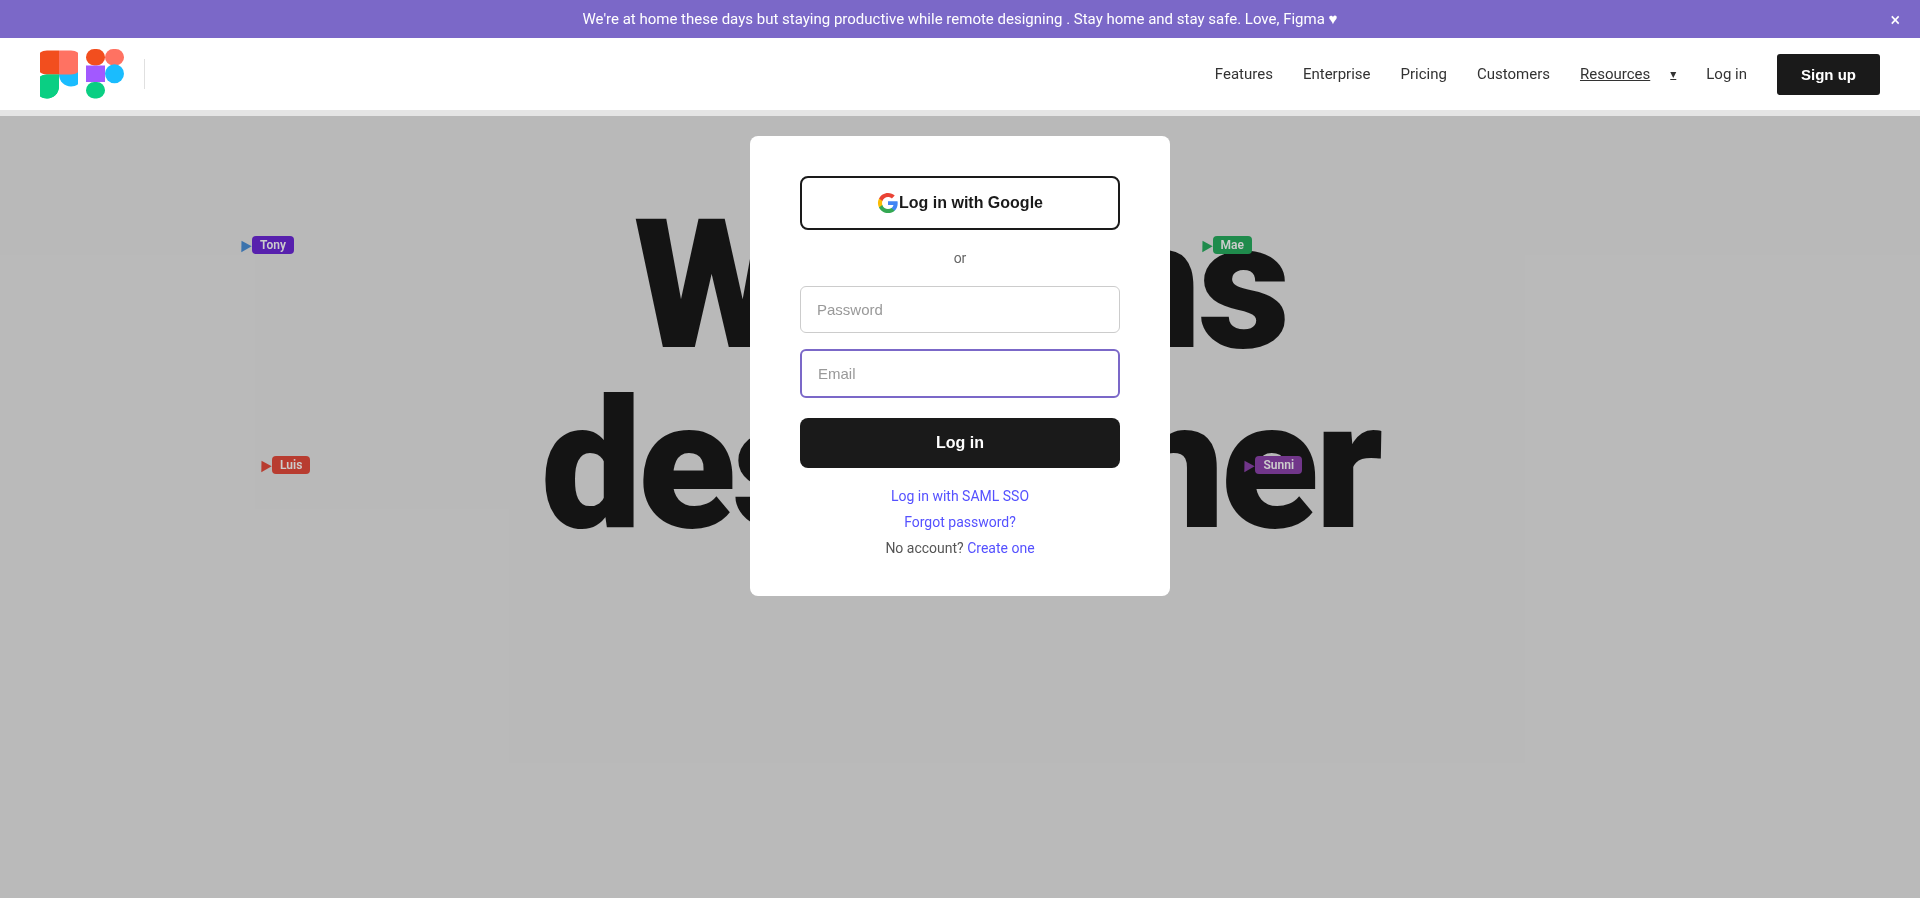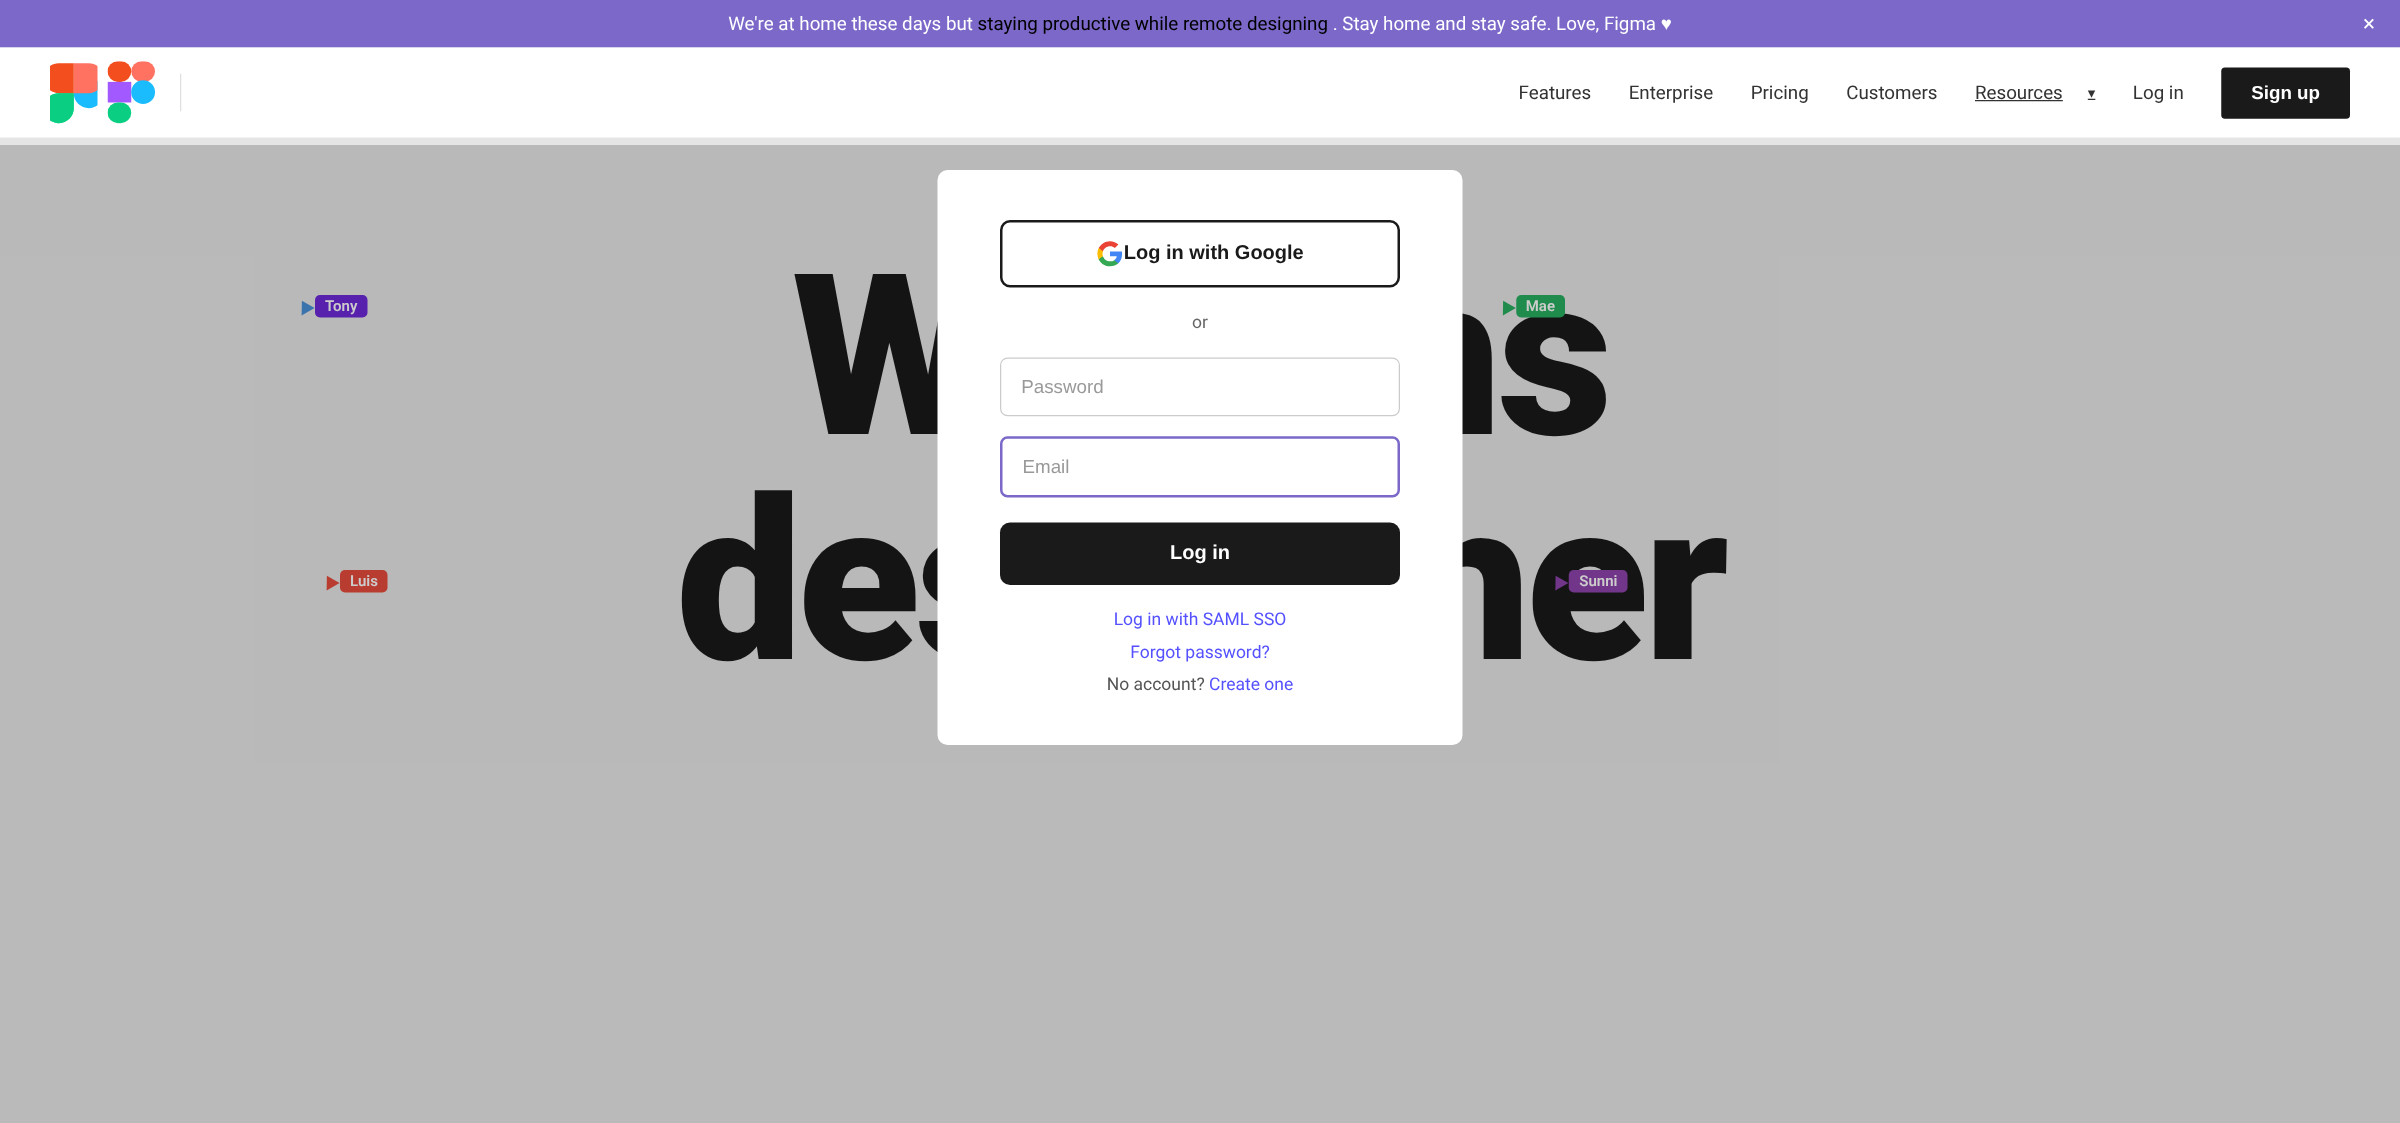--- a/index.html
+++ b/index.html
@@ -8,21 +8,21 @@
     
     .banner {
       background: #7b68c8;
       color: white;
       text-align: center;
       padding: 10px 20px;
       font-size: 15px;
       position: relative;
       z-index: 10;
     }
-    .banner a { color: #000000; text-decoration: none; margin-top: 20px; }
+    .banner a { color: #ffffff; text-decoration: none; margin-top: 20px; }
     .banner-close {
       position: absolute;
       right: 20px;
       top: 50%;
       transform: translateY(-50%);
       cursor: pointer;
       font-size: 18px;
       color: white;
     }
 

